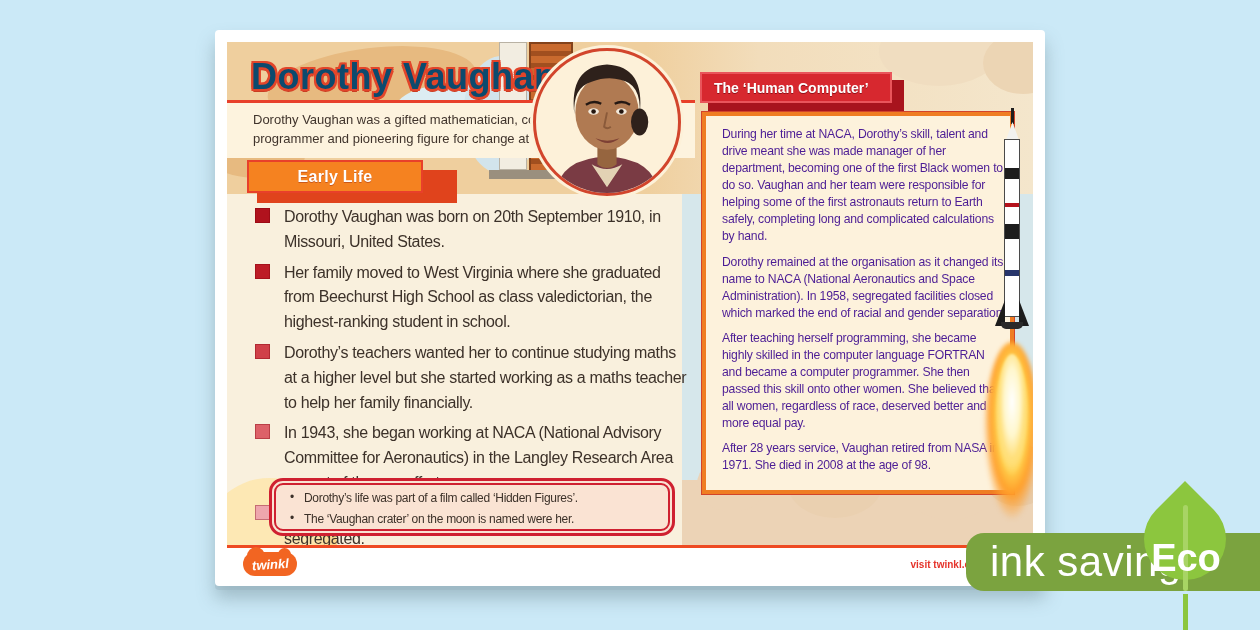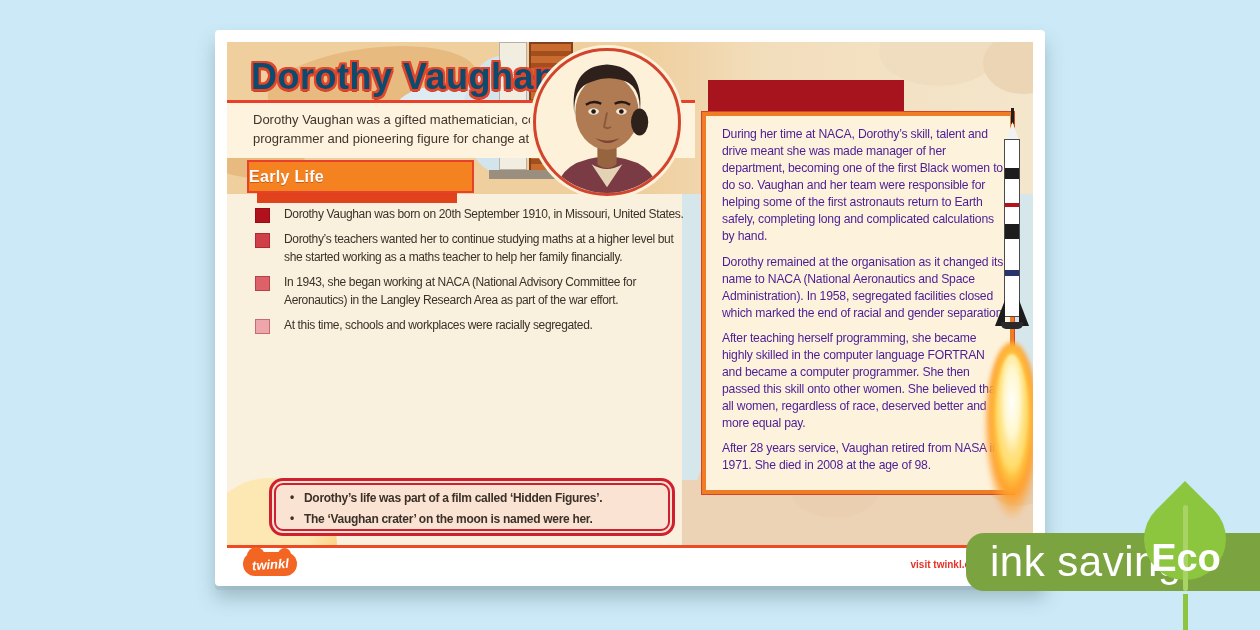--- a/index.html
+++ b/index.html
@@ -62,35 +62,35 @@
          text-shadow:-2px -2px 0 #e2452a,2px -2px 0 #e2452a,-2px 2px 0 #e2452a,2px 2px 0 #e2452a,0 3px 0 #c93c22,2px 0 0 #e2452a,-2px 0 0 #e2452a,0 -2px 0 #e2452a;}
   .intro{position:absolute;left:0;top:58px;width:468px;height:58px;z-index:3;background:#fdf3de;
          border-top:3px solid #e8402a;box-sizing:border-box;padding:8px 12px 0 26px;}
   .intro p{margin:0;width:332px;font-size:13px;line-height:1.45;color:#40342c;}
 
   .portrait{position:absolute;left:306px;top:6px;width:148px;height:148px;border-radius:50%;z-index:6;
             background:#fdf1d9;border:3px solid #d2452c;box-sizing:border-box;overflow:hidden;
             box-shadow:0 0 0 3px #fdf1d9;}
 
   .banner-o-sh{position:absolute;left:30px;top:128px;width:200px;height:33px;background:#e0431c;z-index:4;}
-  .banner-o{position:absolute;left:20px;top:118px;width:227px;height:33px;z-index:5;background:#f58220;
-            border:2px solid #e8402a;box-sizing:border-box;display:flex;align-items:center;
+  .banner-o{position:absolute;left:20px;top:118px;width:176px;height:33px;z-index:5;background:#f58220;
+            border:2px solid #e8402a;box-sizing:border-box;display:flex;align-items:center;justify-content:center;
             color:#fff;font-weight:bold;font-size:16px;letter-spacing:.3px;text-shadow:0 1px 0 #c9581a;}
 
   .bullets{position:absolute;left:28px;top:163px;width:440px;margin:0;padding:0;list-style:none;z-index:3;}
   .bullets li{display:flex;margin:0 0 6px 0;}
   .sq{flex:0 0 13px;width:13px;height:13px;margin:3px 14px 0 0;border:1px solid rgba(120,0,10,.35);}
-  .btext{font-size:12px;letter-spacing:-.35px;line-height:1.55;color:#3c3129;width:408px;}
+  .btext{font-size:16px;letter-spacing:-.35px;line-height:1.55;color:#3c3129;width:408px;}
 
   .facts-tab{position:absolute;left:30px;top:414px;width:202px;height:30px;z-index:6;background:#fffdf6;
              border:2px solid #f0841c;border-radius:9px;box-sizing:border-box;display:flex;align-items:center;
              padding-left:14px;color:#e5332a;font-weight:bold;font-size:15px;}
   .facts-box{position:absolute;left:42px;top:436px;width:406px;height:58px;z-index:5;background:#fae3d3;
              border:3px solid #cf2030;border-radius:14px;box-sizing:border-box;}
-  .facts-inner{position:absolute;inset:2px;border:2px solid #cf2030;border-radius:9px;padding:6px 10px 0 28px;overflow:hidden;font-weight:bold;}
+  .facts-inner{position:absolute;inset:2px;border:2px solid #cf2030;border-radius:9px;padding:6px 10px 0 28px;overflow:hidden;}
   .facts-inner ul{margin:0;padding:0;list-style:none;}
   .facts-inner li{font-size:12px;letter-spacing:-.3px;color:#3c3129;margin-bottom:7px;position:relative;}
   .facts-inner li::before{content:"•";position:absolute;left:-14px;top:-1px;color:#3c3129;}
 
   
   .banner-r-sh{position:absolute;left:481px;top:38px;width:196px;height:31px;background:#a8141d;z-index:4;}
   .banner-r{position:absolute;left:473px;top:30px;width:192px;height:31px;z-index:5;background:#d7282f;
             border:2px solid #e9555b;box-sizing:border-box;display:flex;align-items:center;
             padding-left:12px;color:#fff;font-weight:bold;font-size:14px;text-shadow:0 1px 0 #8f1018;}
   .right-box{position:absolute;left:475px;top:70px;width:312px;height:382px;z-index:5;background:#fdf2dc;
@@ -186,20 +186,24 @@
       <div class="banner-o">
         <span>Early Life</span>
       </div>
 
       <ul class="bullets">
         <li>
             <span class="sq" style="background: rgb(176, 18, 29);"></span>
             <span class="btext">Dorothy Vaughan was born on 20th September 1910, in Missouri, United States.</span>
           </li>
         <li>
+            <span class="sq" style="background: rgb(189, 28, 38);"></span>
+            <span class="btext">Her family moved to West Virginia where she graduated from Beechurst High School as class valedictorian, the highest-ranking student in school.</span>
+          </li>
+        <li>
             <span class="sq" style="background: rgb(208, 64, 72);"></span>
             <span class="btext">Dorothy’s teachers wanted her to continue studying maths at a higher level but she started working as a maths teacher to help her family financially.</span>
           </li>
         <li>
             <span class="sq" style="background: rgb(221, 97, 104);"></span>
             <span class="btext">In 1943, she began working at NACA (National Advisory Committee for Aeronautics) in the Langley Research Area as part of the war effort.</span>
           </li>
         <li>
             <span class="sq" style="background: rgb(238, 166, 173);"></span>
             <span class="btext">At this time, schools and workplaces were racially segregated.</span>
@@ -209,20 +213,23 @@
       <div class="facts-box">
         <div class="facts-inner">
           <ul>
             <li>Dorothy’s life was part of a film called ‘Hidden Figures’.</li>
             <li>The ‘Vaughan crater’ on the moon is named were her.</li>
           </ul>
         </div>
       </div>
 
       <div class="banner-r-sh"></div>
+      <div class="banner-r">
+        <span>The ‘Human Computer’</span>
+      </div>
       <div class="right-box">
         <p>During her time at NACA, Dorothy’s skill, talent and drive meant she was made manager of her department, becoming one of the first Black women to do so. Vaughan and her team were responsible for helping some of the first astronauts return to Earth safely, completing long and complicated calculations by hand.</p>
         <p>Dorothy remained at the organisation as it changed its name to NACA (National Aeronautics and Space Administration). In 1958, segregated facilities closed which marked the end of racial and gender separation.</p>
         <p>After teaching herself programming, she became highly skilled in the computer language FORTRAN and became a computer programmer. She then passed this skill onto other women. She believed that all women, regardless of race, deserved better and more equal pay.</p>
         <p>After 28 years service, Vaughan retired from NASA in 1971. She died in 2008 at the age of 98.</p>
       </div>
 
     </div>
 
     <div class="footer">

